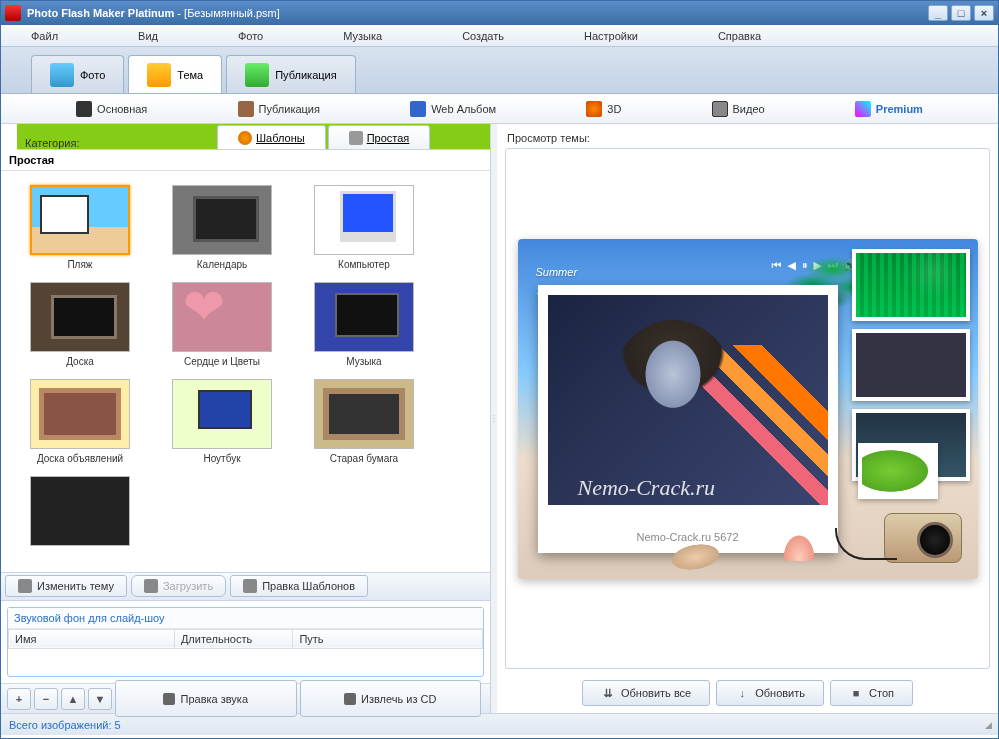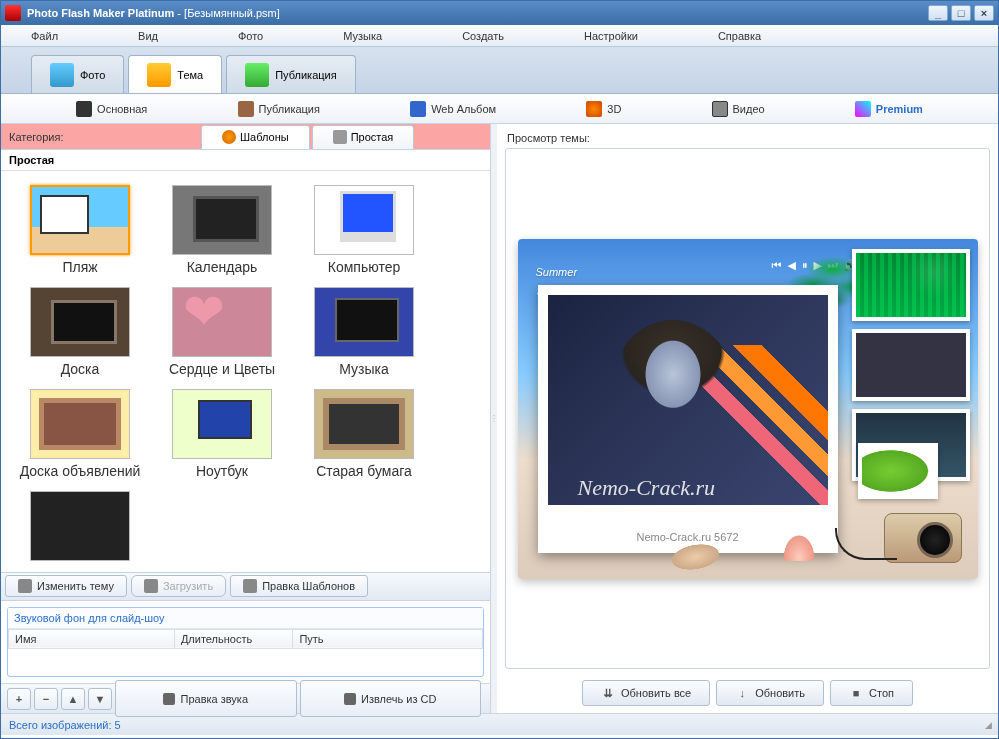--- a/index.html
+++ b/index.html
@@ -29,38 +29,38 @@
 .sico-basic { background: #333; }
 .sico-ext { background: #964; }
 .sico-web { background: #36c; }
 .sico-3d { background: radial-gradient(#f80, #c40); border-radius: 50%; }
 .sico-video { background: #888; border: 1px solid #333; }
 .sico-prem { background: linear-gradient(45deg, #f0f, #0ff); }
 
 .work { display: flex; height: 589px; }
 
 .left { width: 490px; border-right: 1px solid #c8d4e2; display: flex; flex-direction: column; }
-.cat-row { height: 26px; display: flex; align-items: center; background: #fca5a5; border-bottom: 1px solid #c8d4e2; }
+.cat-row { height: 26px; display: flex; align-items: flex-end; background: #84cc16; border-bottom: 1px solid #c8d4e2; margin-left: 16px; }
 .cat-row .lbl { padding: 0 8px; color: #333; width: 200px; }
-.cat-tab { height: 24px; padding: 0 20px; display: flex; align-items: center; border: 1px solid #b8c8db; border-bottom: none; border-radius: 3px 3px 0 0; margin-right: 2px; background: linear-gradient(#fff, #f0f4f9); cursor: pointer; font-size: 11px; }
+.cat-tab { height: 24px; padding: 0 20px; display: flex; align-items: center; border: 1px solid #b8c8db; border-bottom: none; border-radius: 3px 3px 0 0; margin-right: 2px; background: linear-gradient(#fff, #f0f4f9); cursor: pointer; font-size: 11px; text-decoration: underline; }
 .cat-tab.active { background: #fff; }
 .cat-tab .ti { width: 14px; height: 14px; margin-right: 4px; }
 .ti-star { background: radial-gradient(#f90, #c60); border-radius: 50%; }
 .ti-wrench { background: #999; border-radius: 2px; }
 
 .templates { flex: 1; background: #fff; overflow-y: auto; position: relative; border-bottom: 1px solid #c8d4e2; }
 .templates::-webkit-scrollbar { width: 17px; }
 .templates::-webkit-scrollbar-track { background: #eef2f7; border-left: 1px solid #ccc; }
 .templates::-webkit-scrollbar-thumb { background: linear-gradient(90deg, #d0dce9, #b8c8db); border: 1px solid #a0b4cc; border-radius: 2px; }
 .group-hdr { font-weight: bold; padding: 4px 8px; border-bottom: 1px solid #ddd; background: #fff; }
 .grid { display: flex; flex-wrap: wrap; padding: 8px; }
 .tpl { width: 130px; margin: 6px; text-align: center; cursor: pointer; }
 .tpl-thumb { width: 100px; height: 70px; margin: 0 auto 4px; border: 1px solid #bbb; background: #eee; position: relative; overflow: hidden; }
 .tpl.selected .tpl-thumb { border: 2px solid #f90; box-shadow: 0 0 3px #f90; }
-.tpl-name { color: #333; font-size: 14px; }
+.tpl-name { color: #333; font-size: 10px; }
 
 .t-beach { background: linear-gradient(#6cf 60%, #ec9 60%); }
 .t-beach::after { content: ""; position: absolute; top: 8px; left: 8px; width: 45px; height: 35px; background: #fff; border: 2px solid #333; }
 .t-cal { background: #777; }
 .t-cal::after { content: ""; position: absolute; top: 10px; left: 20px; width: 60px; height: 40px; background: #222; border: 3px solid #555; }
 .t-comp { background: #fff; }
 .t-comp::after { content: ""; position: absolute; top: 5px; left: 25px; width: 50px; height: 38px; background: #25f; border: 3px solid #ddd; border-bottom: 10px solid #ddd; }
 .t-board { background: #543; }
 .t-board::after { content: ""; position: absolute; top: 12px; left: 20px; width: 60px; height: 38px; background: #111; border: 3px solid #876; }
 .t-heart { background: #c89; }

